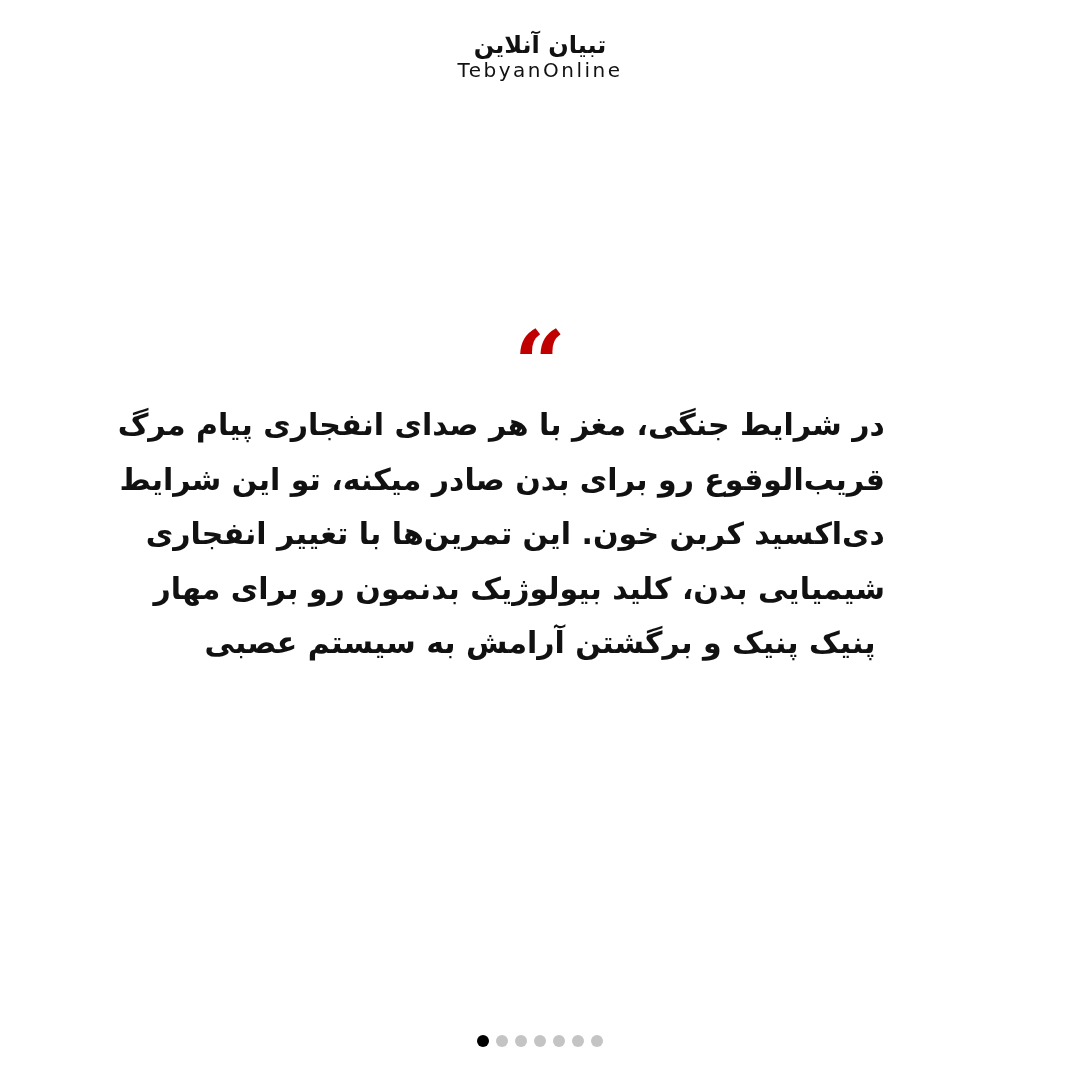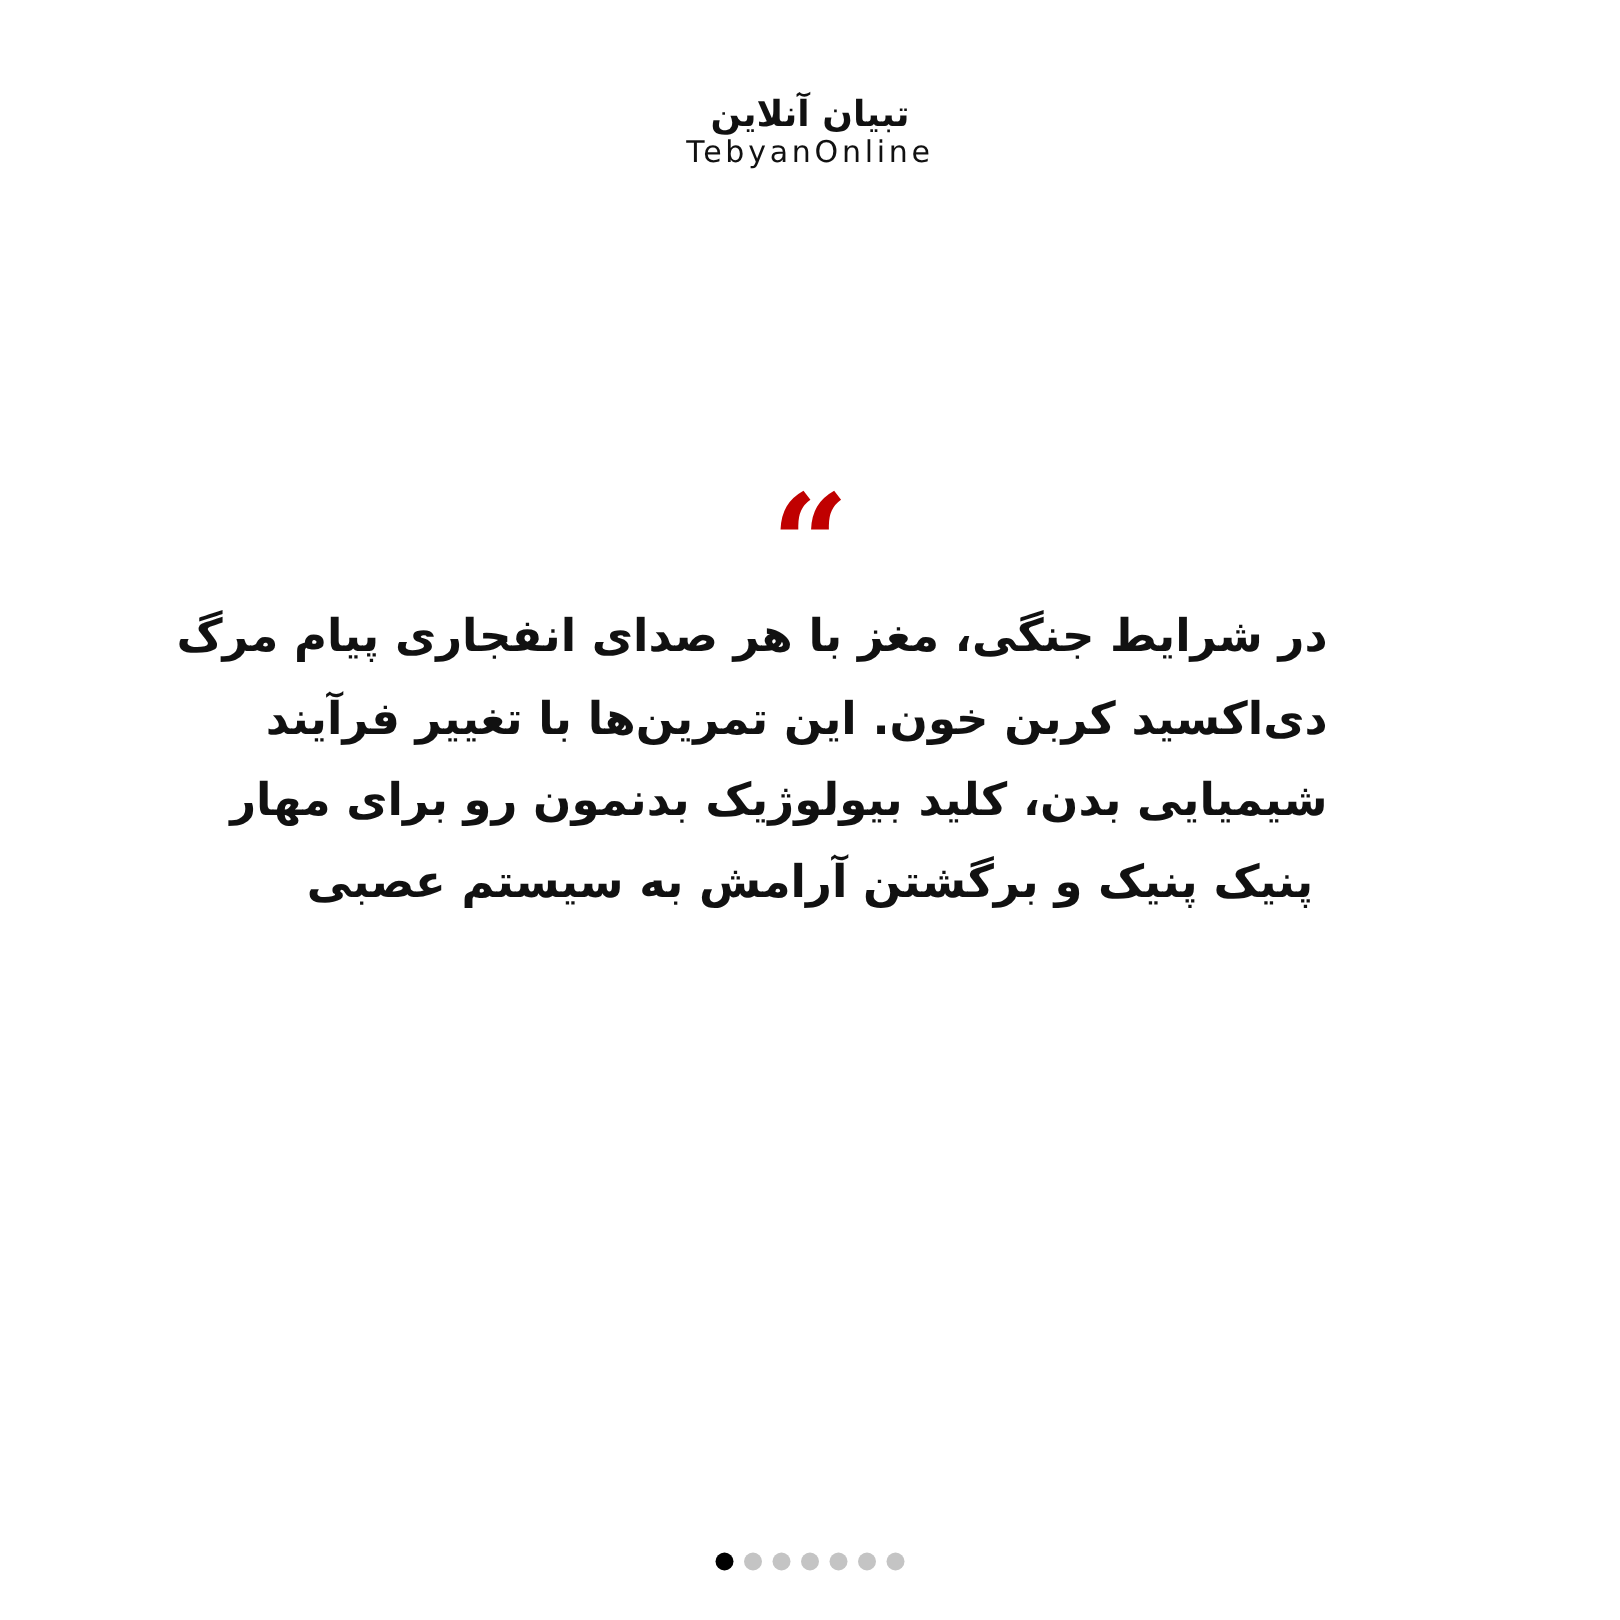--- a/index.html
+++ b/index.html
@@ -4,21 +4,20 @@
 <style>
   html, body { margin: 0; padding: 0; }
   body {
     width: 1080px; height: 1080px; background: #ffffff;
     position: relative; overflow: hidden;
     font-family: "DejaVu Sans", sans-serif;
   }
   .logo {
     position: absolute; top: 30px; left: 0; width: 1080px;
     text-align: center;
-    margin-top: 31px;
   }
   .logo-fa {
     font-family: "DejaVu Sans", sans-serif;
     font-weight: bold; font-size: 24px; color: #111;
     direction: rtl; line-height: 30px;
   }
   .logo-en {
     font-family: "DejaVu Sans", sans-serif;
     font-size: 20px; letter-spacing: 2.5px; color: #111; line-height: 20px;
   }
@@ -50,21 +49,22 @@
 
 <div class="logo">
   <div class="logo-fa">تبیان آنلاین</div>
   <div class="logo-en">TebyanOnline</div>
 </div>
 
 <div class="quote-mark"><span>“</span></div>
 
 <div class="body-text">
   <span class="line">در شرایط جنگی، مغز با هر صدای انفجاری پیام مرگ</span>
-  <span class="line">دی‌اکسید کربن خون. این تمرین‌ها با تغییر فرآیند</span>
+  <span class="line">قریب‌الوقوع رو برای بدن صادر میکنه، تو این شرایط</span>
+  <span class="line">دی‌اکسید کربن خون. این تمرین‌ها با تغییر انفجاری</span>
   <span class="line">شیمیایی بدن، کلید بیولوژیک بدنمون رو برای مهار</span>
   <span class="line">پنیک پنیک و برگشتن آرامش به سیستم عصبی</span>
 </div>
 
 <div class="dots">
   <div class="dot active"></div>
   <div class="dot"></div>
   <div class="dot"></div>
   <div class="dot"></div>
   <div class="dot"></div>

